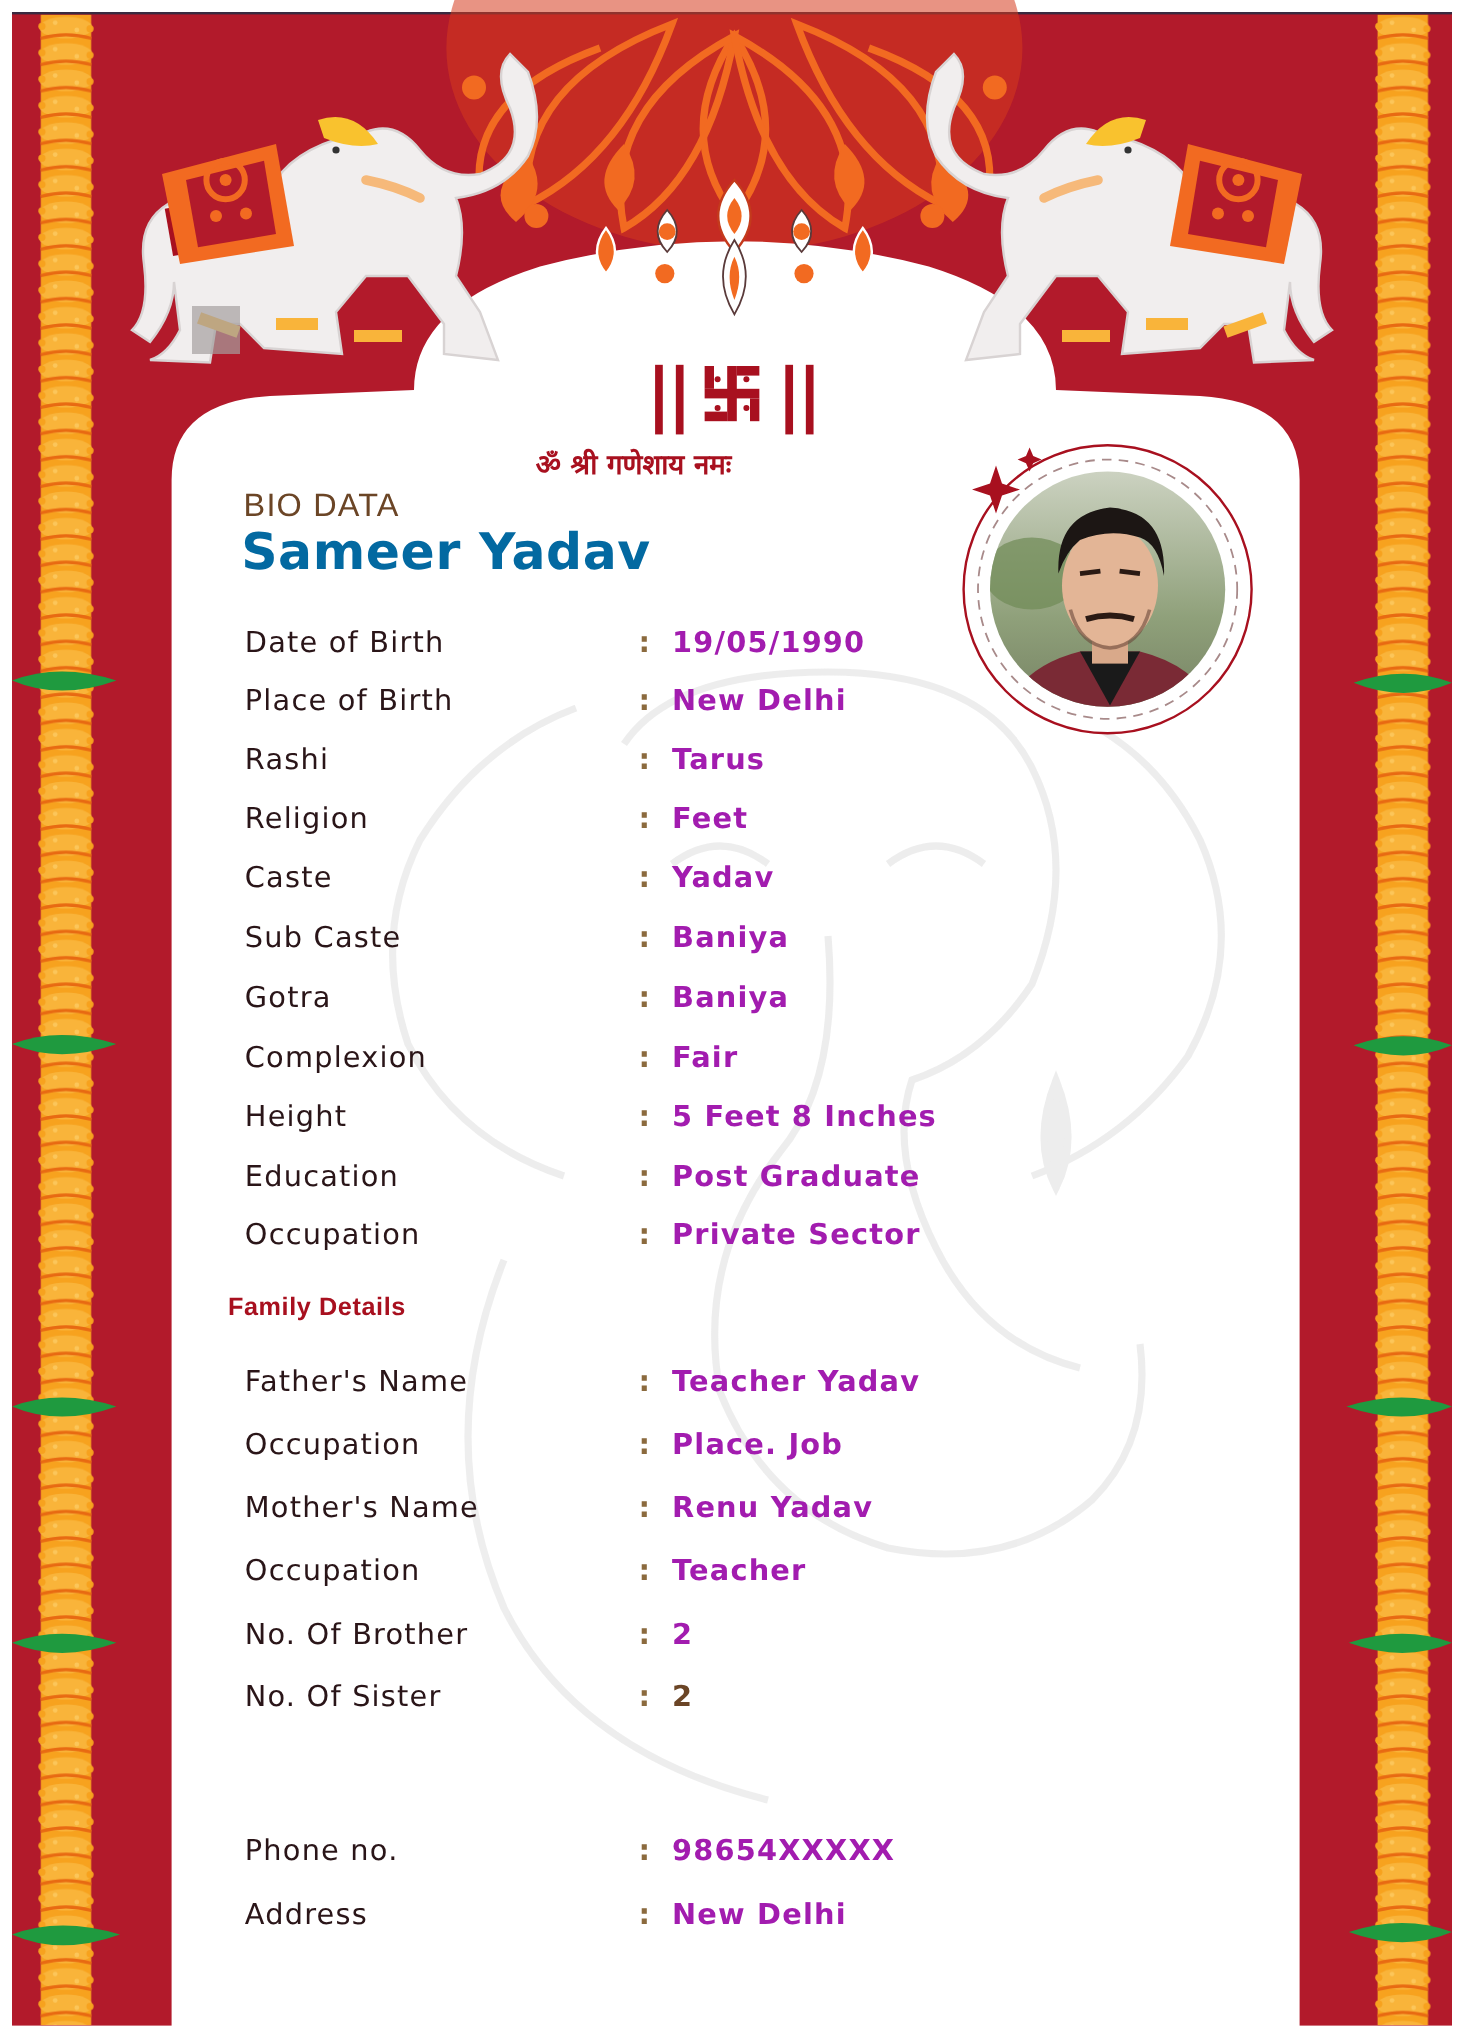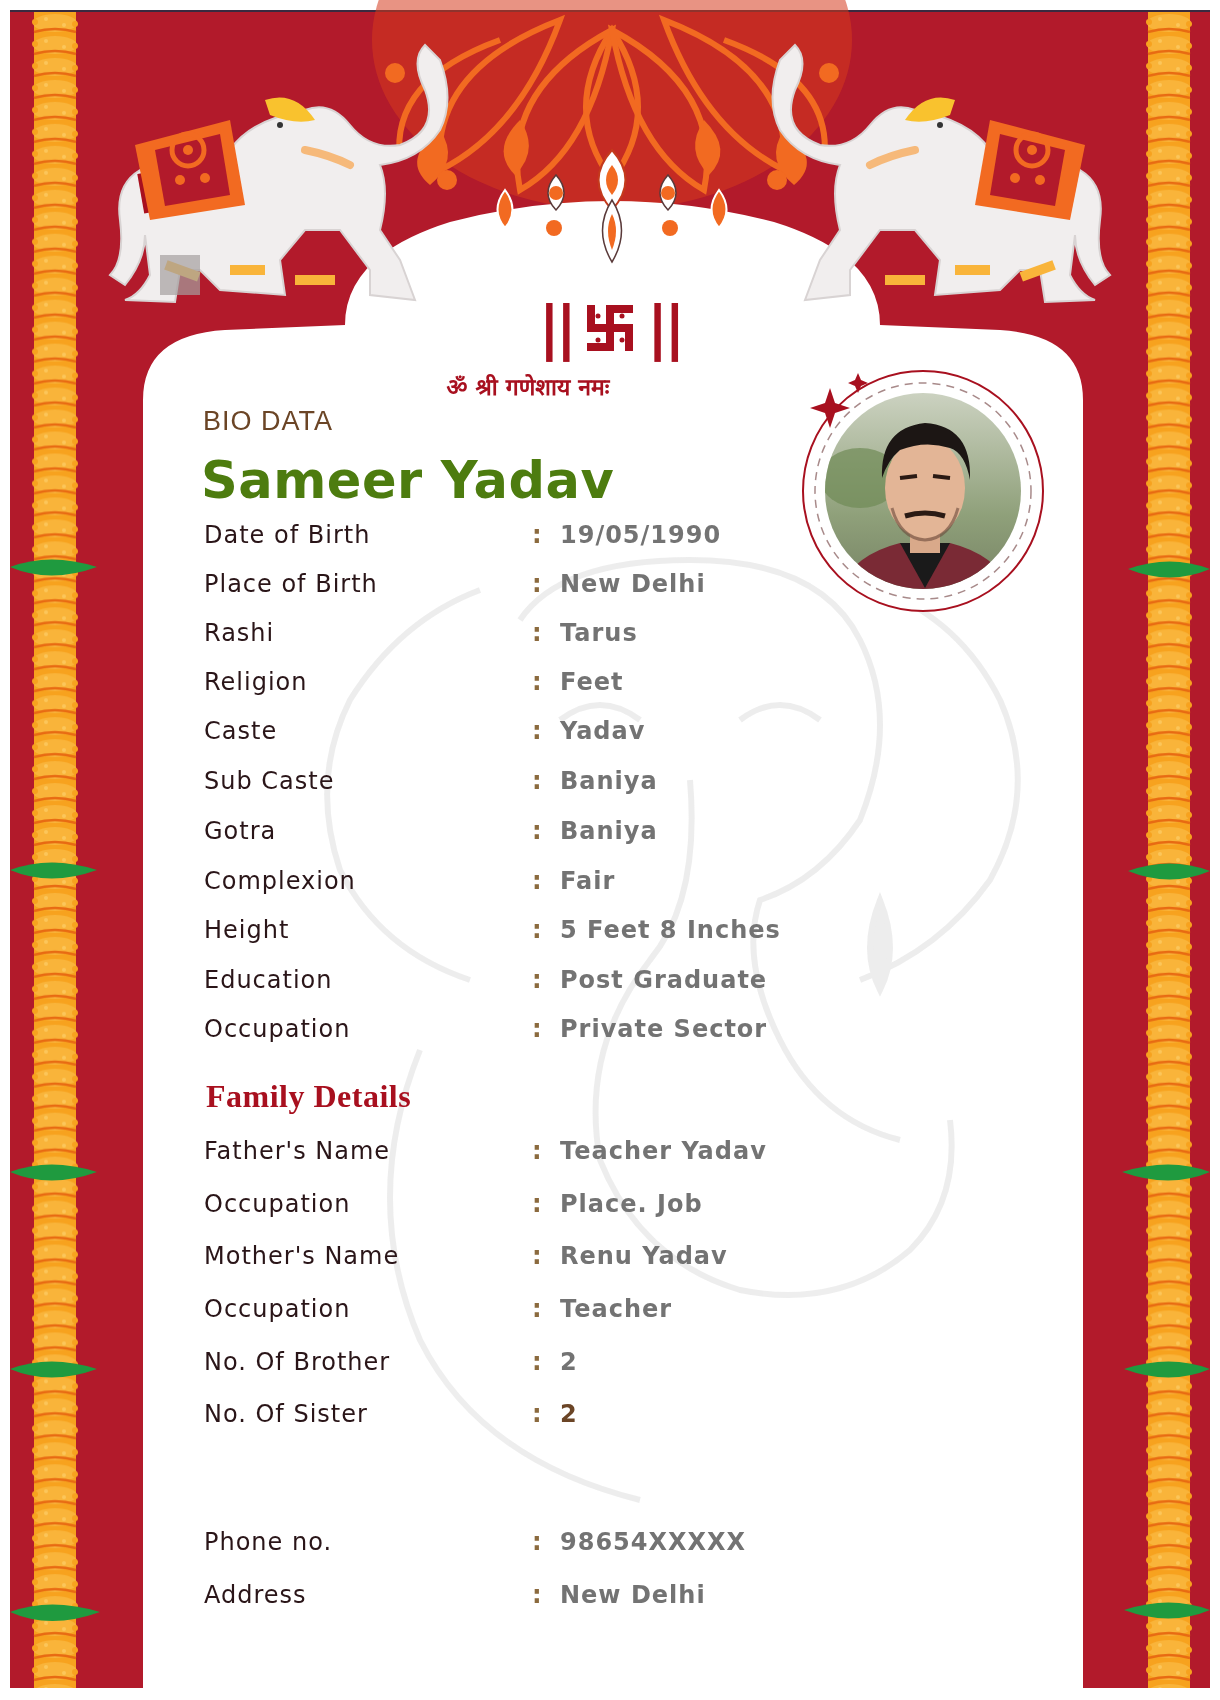--- a/index.html
+++ b/index.html
@@ -8,27 +8,27 @@
   .garland { position:absolute; top:0; width:58px; height:100%; }
   .garland-left { left:16px; }
   .garland-right { right:12px; }
   .panel-svg { position:absolute; left:0; top:0; }
   .content { position:absolute; left:0; top:0; width:1220px; height:1700px; }
   .sym-row { position:absolute; left:0; width:1220px; text-align:center; }
   .swastika-line { top:296px; height:64px; display:flex; justify-content:center; align-items:center; gap:14px; }
   .bars { color:#a8101f; font-size:58px; font-weight:bold; letter-spacing:-4px; line-height:1; font-family:"DejaVu Sans", sans-serif; }
   .mantra { position:absolute; top:370px; left:0; width:1056px; text-align:center; color:#a8101f; font-size:23px; font-weight:bold; font-family:"DejaVu Sans", sans-serif; }
   .bio-label { position:absolute; left:203px; top:406px; font-size:27px; letter-spacing:1px; color:#6b4526; font-family:"Liberation Sans", sans-serif; }
-  .name { position:absolute; left:201px; top:451px; font-size:51px; font-weight:bold; color:#4d7c0f; font-family:"DejaVu Sans", sans-serif; letter-spacing:0.5px; }
+  .name { position:absolute; left:201px; top:435px; font-size:42px; font-weight:bold; color:#0369a1; font-family:"DejaVu Sans", sans-serif; letter-spacing:0.5px; }
   .row { position:absolute; left:0; width:1220px; height:36px; }
   .row .lbl { position:absolute; left:204px; font-size:24px; color:#2a1518; font-family:"DejaVu Sans", sans-serif; letter-spacing:1px; line-height:36px; white-space:nowrap; }
   .row .colon { position:absolute; left:532px; font-size:24px; color:#8b6a3e; font-weight:bold; line-height:36px; }
-  .row .val { position:absolute; left:560px; font-size:24px; color:#737373; font-weight:bold; font-family:"DejaVu Sans", sans-serif; letter-spacing:1px; line-height:36px; white-space:nowrap; }
+  .row .val { position:absolute; left:560px; font-size:24px; color:#a21caf; font-weight:bold; font-family:"DejaVu Sans", sans-serif; letter-spacing:1px; line-height:36px; white-space:nowrap; }
   .row .val.gold { color:#6b4526; }
-  .section-title { position:absolute; left:206px; font-size:32px; color:#a8101f; font-weight:bold; font-family:Liberation Serif, serif; letter-spacing:0.5px; }
+  .section-title { position:absolute; left:190px; font-size:21px; color:#a8101f; font-weight:bold; font-family:Liberation Sans, sans-serif; letter-spacing:0.5px; }
   .photo-wrap { position:absolute; left:800px; top:368px; width:246px; height:246px; }
 </style>
 </head>
 <body>
 
 <div class="card">
 
   <svg class="garland garland-left" viewBox="0 0 58 1678" preserveAspectRatio="none">
     <defs>
       <pattern id="marigoldL" x="0" y="0" width="58" height="22" patternUnits="userSpaceOnUse">

